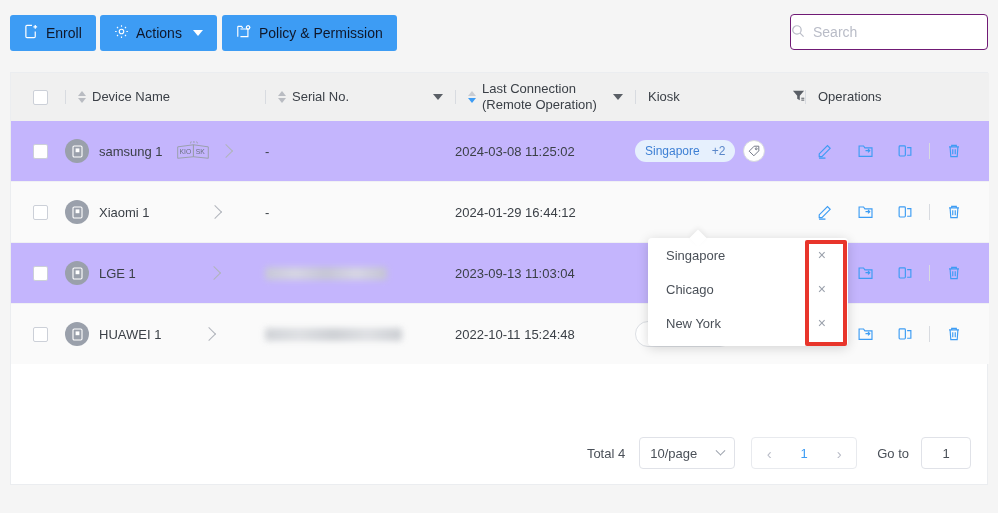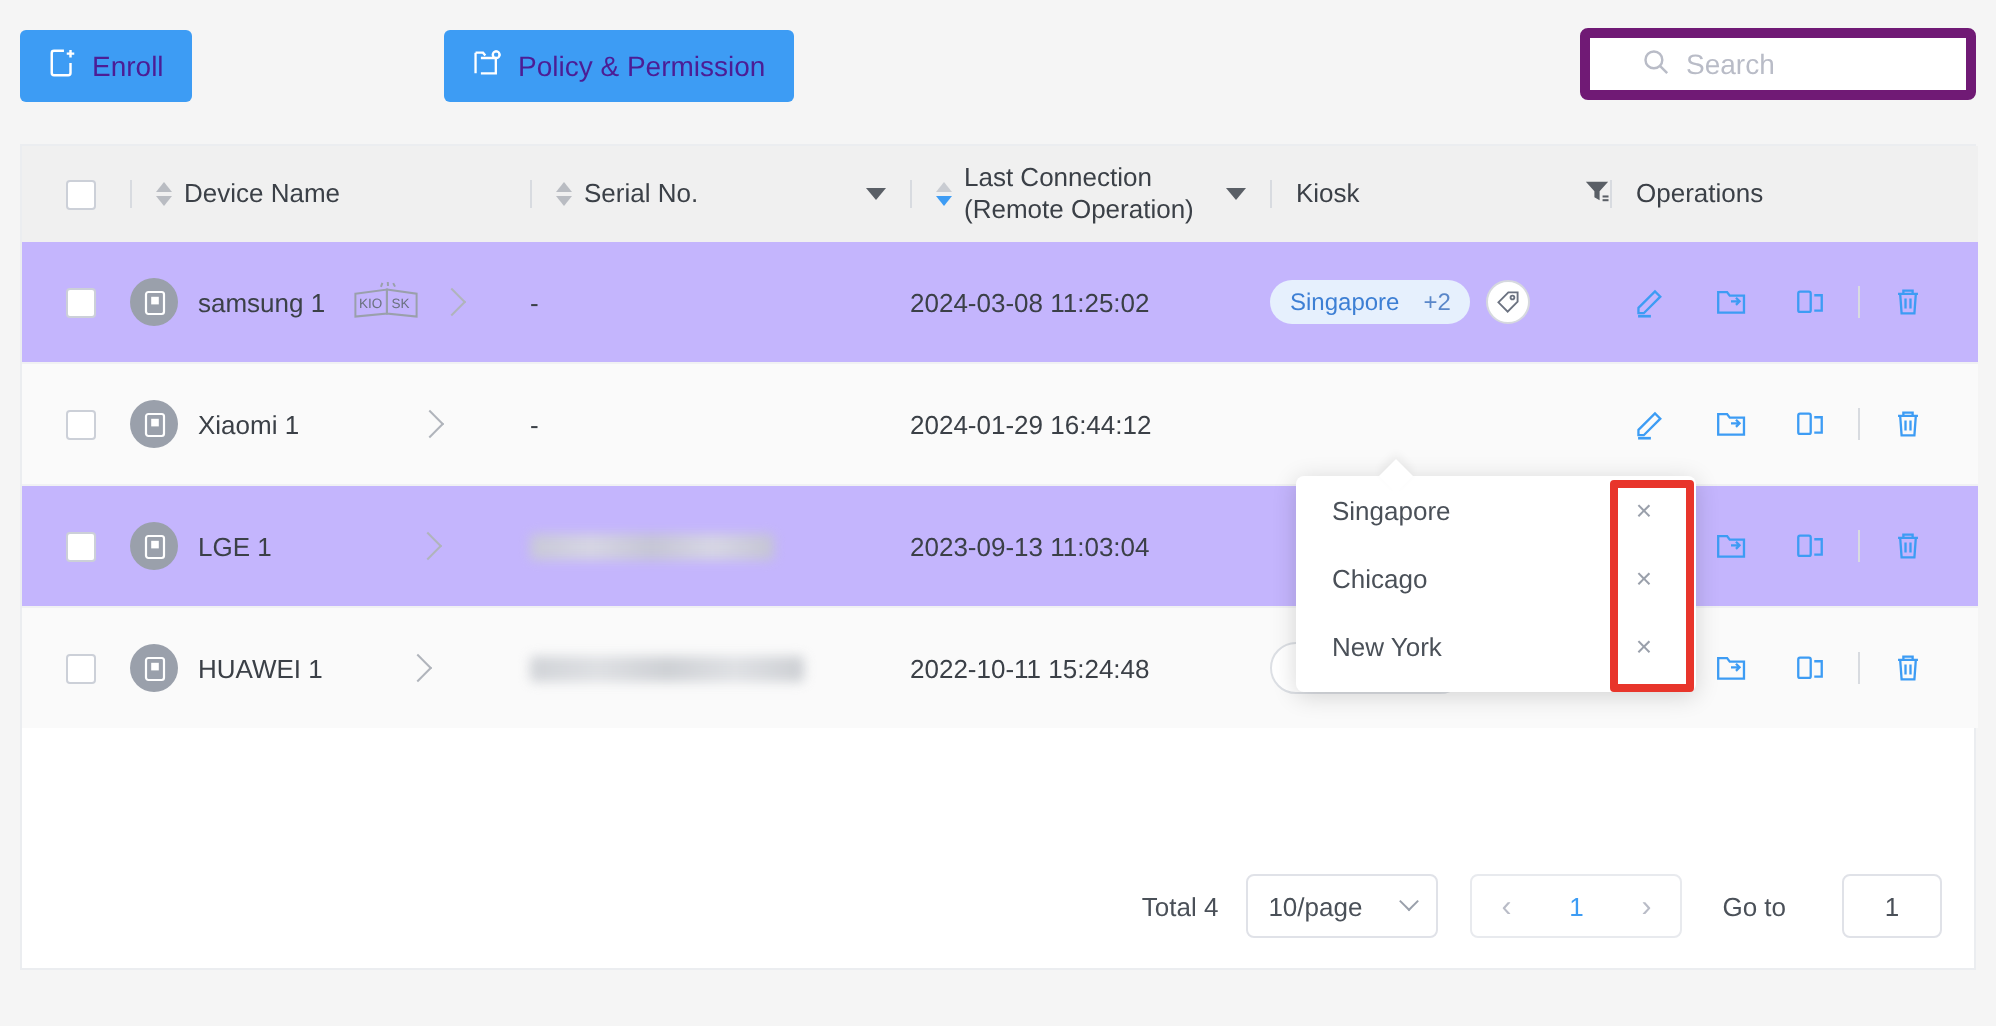--- a/index.html
+++ b/index.html
@@ -14,42 +14,42 @@
   .page { position: relative; width: 998px; height: 513px; }
 
   
   .toolbar {
     position: absolute; left: 0; top: 0; width: 998px; height: 64px;
     background: #f5f5f5;
   }
   .btn {
     position: absolute; top: 15px; height: 36px;
     border: none; border-radius: 3px;
-    color: #4c1d95; font-size: 14px;
+    color: #0f172a; font-size: 14px;
     font-family: "Liberation Sans", sans-serif;
     display: flex; align-items: center; gap: 7px;
     padding: 0 14px; cursor: pointer; white-space: nowrap;
   }
   .btn svg { flex: 0 0 auto; }
   #btn-enroll  { left: 10px;  background: #3d9cf4; }
   #btn-actions { left: 100px; background: #3d9cf4; }
   #btn-policy  { left: 222px; background: #3d9cf4; }
   #btn-bulk    { left: 404px; background: #5cc942; }
 
   .caret-down {
     width: 0; height: 0; border-left: 5px solid transparent;
     border-right: 5px solid transparent; border-top: 6px solid #fff;
     margin-left: 4px;
   }
 
   .search-box {
     position: absolute; right: 10px; top: 14px;
     width: 198px; height: 36px; background: #fff;
-    border: 5px solid #701a75; border-radius: 4px;
-    display: flex; align-items: center; padding: 0 26px; gap: 8px;
+    border: 1px solid #701a75; border-radius: 4px;
+    display: flex; align-items: center; padding: 0 0; gap: 8px;
   }
   .search-box .ph { color: #b9bcc7; font-size: 14px; }
 
   
   .card {
     position: absolute; left: 10px; top: 72px;
     width: 978px; height: 413px;
     background: #fff; border: 1px solid #ebedf0;
   }
 
@@ -188,21 +188,21 @@
     width: 96px; height: 32px; border: 1px solid #e0e2e8; border-radius: 4px;
     background: #fff; display: flex; align-items: center; justify-content: space-between;
     padding: 0 10px; cursor: pointer; margin-right: 16px;
   }
   .pagenav {
     display: flex; align-items: center; gap: 0; background: #fff;
     border: 1px solid #e8eaee; border-radius: 4px; height: 32px; margin-right: 20px;
   }
   .pagenav .nv { width: 34px; text-align: center; color: #b9bcc7; cursor: pointer; font-size: 15px; }
   .pagenav .pn { width: 36px; text-align: center; color: #3d9cf4; cursor: pointer; }
-  .goto { margin-right: 28px; }
+  .goto { margin-right: 12px; }
   .gotoinput {
     width: 50px; height: 32px; border: 1px solid #e0e2e8; border-radius: 4px;
     background: #fff; display: flex; align-items: center; justify-content: center; cursor: text;
   }
 </style>
 </head>
 <body>
 
 <div class="page">
 
@@ -211,20 +211,30 @@
     <button class="btn" id="btn-enroll">
       <span>
         <svg width="15" height="15" viewBox="0 0 16 16" fill="none" stroke="#fff" stroke-width="1.3">
           <path d="M8.5 1.5H3.2A1.2 1.2 0 0 0 2 2.7v10.6a1.2 1.2 0 0 0 1.2 1.2h7.6a1.2 1.2 0 0 0 1.2-1.2V8"></path>
           <path d="M12 1v4M10 3h4"></path>
         </svg>
       </span>
       <span>Enroll</span>
     </button>
 
+    <button class="btn" id="btn-actions">
+      <span>
+        <svg width="15" height="15" viewBox="0 0 16 16" fill="none" stroke="#fff" stroke-width="1.2">
+          <circle cx="8" cy="8" r="2.4"></circle>
+          <path d="M8 1.2v1.6M8 13.2v1.6M1.2 8h1.6M13.2 8h1.6M3.2 3.2l1.1 1.1M11.7 11.7l1.1 1.1M12.8 3.2l-1.1 1.1M4.3 11.7l-1.1 1.1"></path>
+        </svg>
+      </span>
+      <span>Actions</span>
+      <span class="caret-down"></span>
+    </button>
 
     <button class="btn" id="btn-policy">
       <span>
         <svg width="16" height="15" viewBox="0 0 18 16" fill="none" stroke="#fff" stroke-width="1.3">
           <path d="M2 2.2v11.6M2 2.2h4.2l1.3 1.6"></path>
           <path d="M5 5.2h8.4v8.6H5"></path>
           <circle cx="13.6" cy="3.4" r="1.9"></circle>
           <path d="M13.6 1v1M13.6 4.8v1M11.2 3.4h1M15 3.4h1"></path>
         </svg>
       </span>

